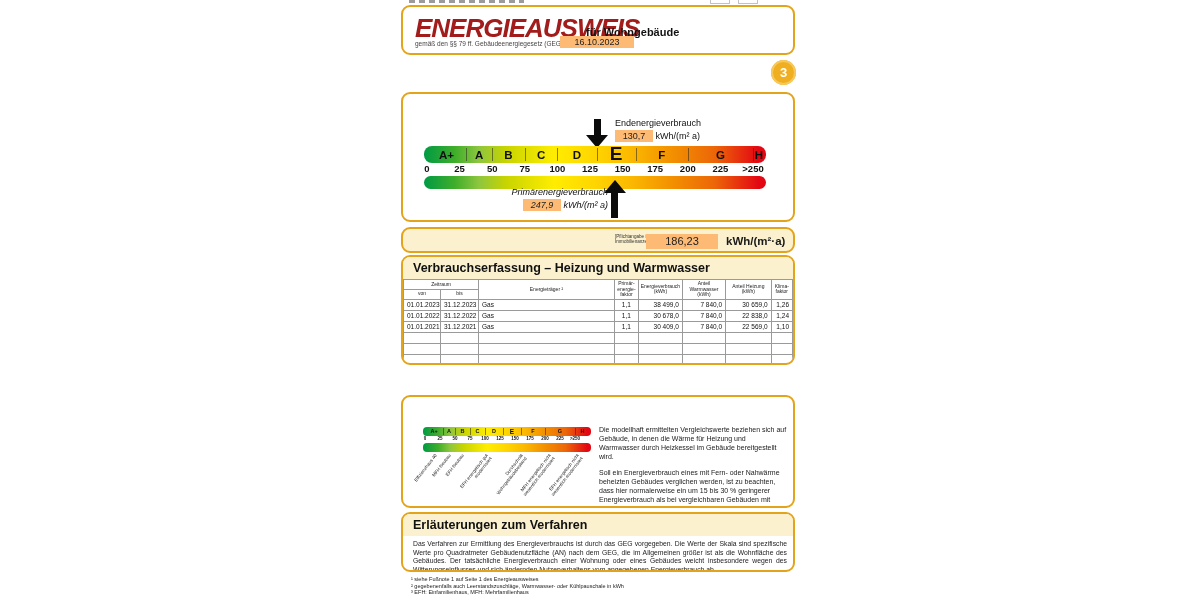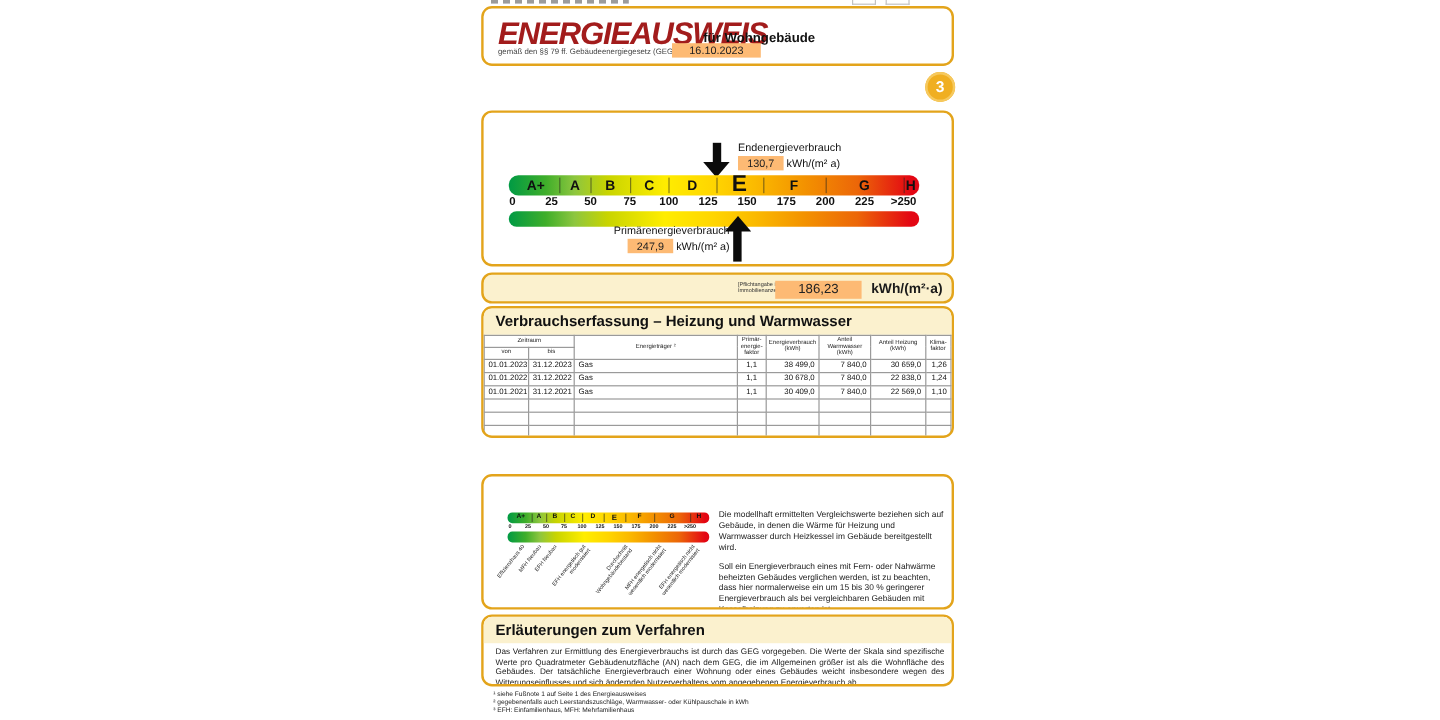--- a/index.html
+++ b/index.html
@@ -45,21 +45,21 @@
   .arrow-down { position:absolute; top:25px; width:22px; height:29px; }
   .arrow-down .stem { position:absolute; left:7.5px; top:0; width:7px; height:17px; background:#0b0b0b; }
   .arrow-down .head { position:absolute; left:0; top:16px; width:0; height:0; border-left:11px solid transparent; border-right:11px solid transparent; border-top:13px solid #0b0b0b; }
   .arrow-up { position:absolute; top:86px; width:22px; height:38px; }
   .arrow-up .head { position:absolute; left:0; top:0; width:0; height:0; border-left:11px solid transparent; border-right:11px solid transparent; border-bottom:13px solid #0b0b0b; }
   .arrow-up .stem { position:absolute; left:7.5px; top:12px; width:7px; height:26px; background:#0b0b0b; }
 
   .endlabel-block { position:absolute; left:212px; top:24px; font-size:9px; color:#111; }
   .valrow { margin-top:2px; font-size:9px; }
   .valbox { display:inline-block; min-width:38px; padding:1px 4px; }
-  .primlabel-block { position:absolute; left:40px; top:93px; width:165px; text-align:right; font-size:9px; color:#111; }
+  .primlabel-block { position:absolute; left:40px; top:93px; width:165px; text-align:right; font-size:9px; color:#111;font-style:italic; }
 
   
   .note2 { position:absolute; left:212px; top:5px; width:34px; font-size:4.6px; line-height:5px; color:#333; }
   .bigval { position:absolute; left:243px; top:5px; width:72px; height:15px; font-size:11px; line-height:15px; }
   .bigunit { position:absolute; left:323px; top:6px; font-size:11.5px; font-weight:bold; }
 
   
   table.vt { position:absolute; left:0; top:22px; width:390px; border-collapse:collapse; table-layout:fixed; }
   table.vt th, table.vt td { border:1px solid #9a9a9a; overflow:hidden; }
   table.vt th { font-size:5px; font-weight:normal; color:#222; text-align:center; padding:1px; line-height:5.5px; }

